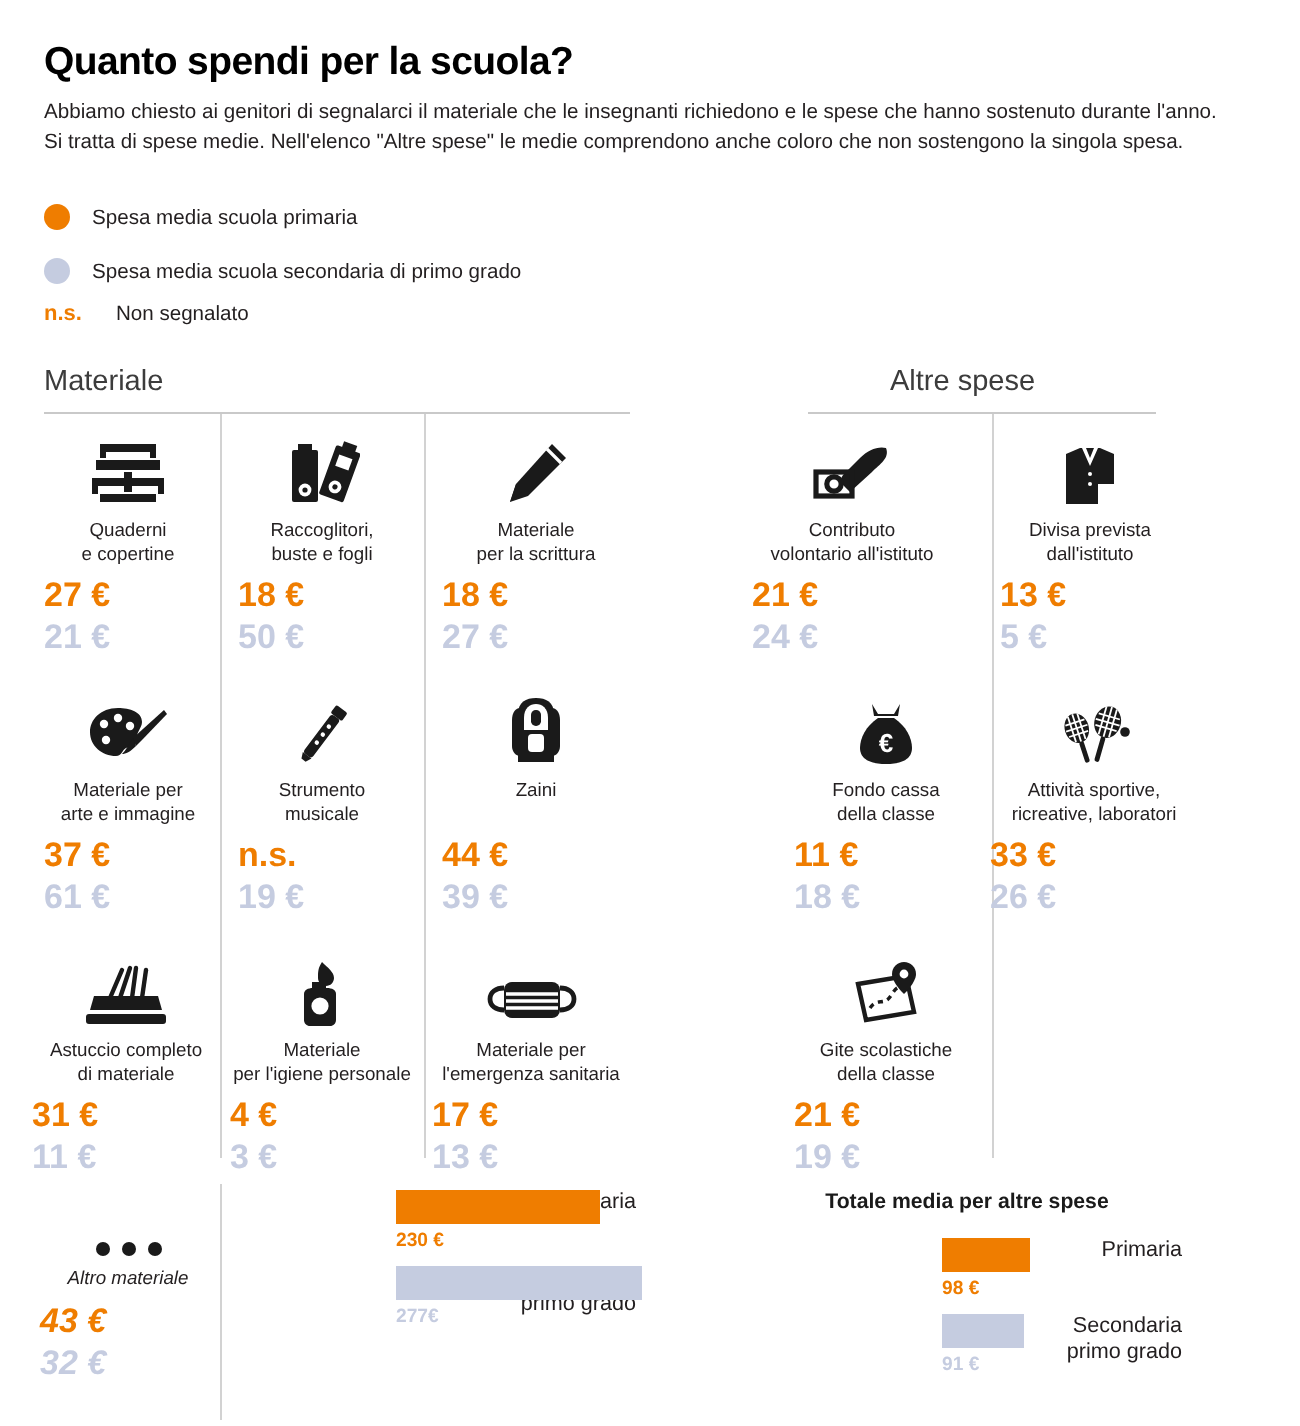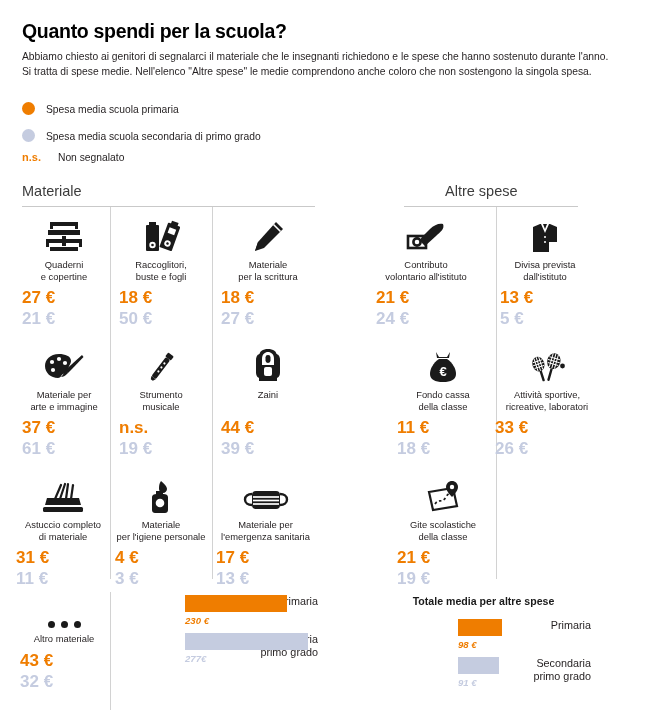--- a/index.html
+++ b/index.html
@@ -65,21 +65,21 @@
   .chart { position: absolute; }
   .chart-title {
     font-size: 10.6px; font-weight: bold; color: #1a1a1a; text-align: center;
     margin-bottom: 12px;
   }
   .bar-row { position: relative; height: 38px; }
   .bar-label {
     position: absolute; right: 0; top: 0; width: 86px; text-align: right;
     font-size: 10.8px; line-height: 13px; color: #231f20;
   }
-  .bar-track { position: absolute; left: 82px; top: 0; font-style: italic; }
+  .bar-track { position: absolute; left: 95px; top: 0; }
   .bar { height: 17px; }
   .bar.primary { background: #ef7d00; }
   .bar.secondary { background: #c5cce0; }
   .bar-value { font-size: 9.6px; font-weight: bold; margin-top: 3px; }
   .bar-value.primary { color: #ef7d00; }
   .bar-value.secondary { color: #c5cce0; }
 </style>
 </head>
 <body>
 
@@ -293,21 +293,21 @@
       </svg>
     </div>
     <div class="label">
       <span>Materiale per</span>
       <span>l'emergenza sanitaria</span>
     </div>
     <div class="v1">17 €</div>
     <div class="v2">13 €</div>
   </div>
 
-  <div class="cell" style="left:20px;  top:604px; width:88px;">
+  <div class="cell" style="left:20px;  top:604px; width:88px;font-style:italic;">
     <div class="icon" style="height:24px;">
       <span class="dots-icon">
           <i></i>
           <i></i>
           <i></i>
         </span>
     </div>
     <div class="label" style="min-height:0;">
       <span>Altro materiale</span>
       <span></span>

